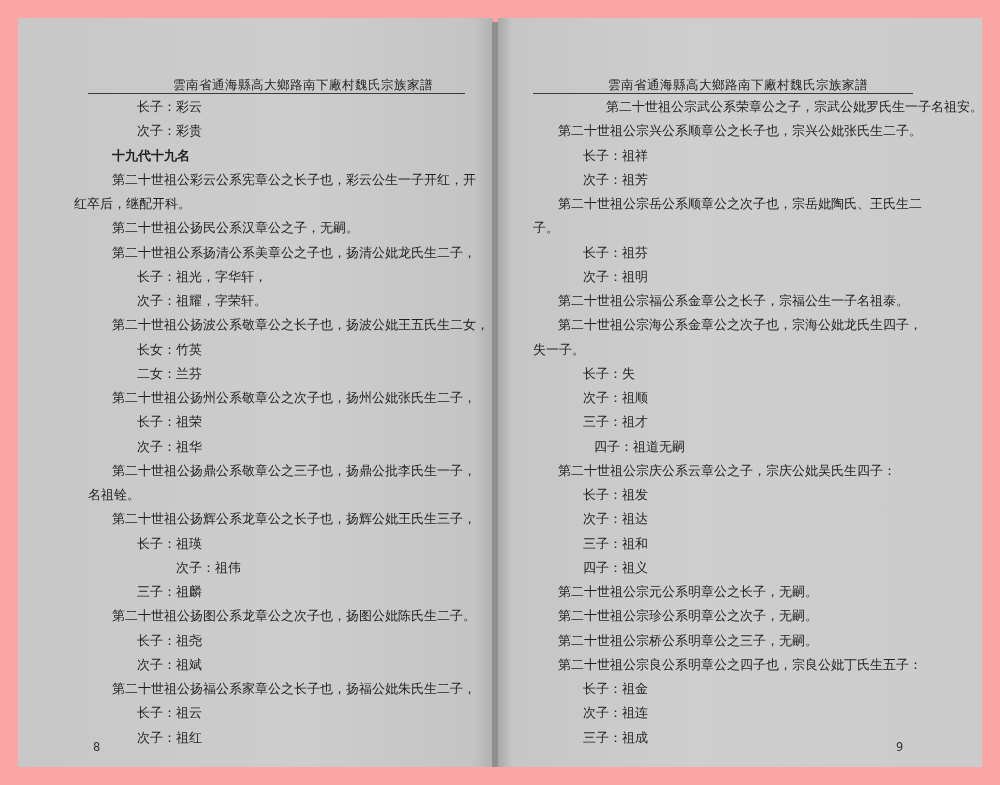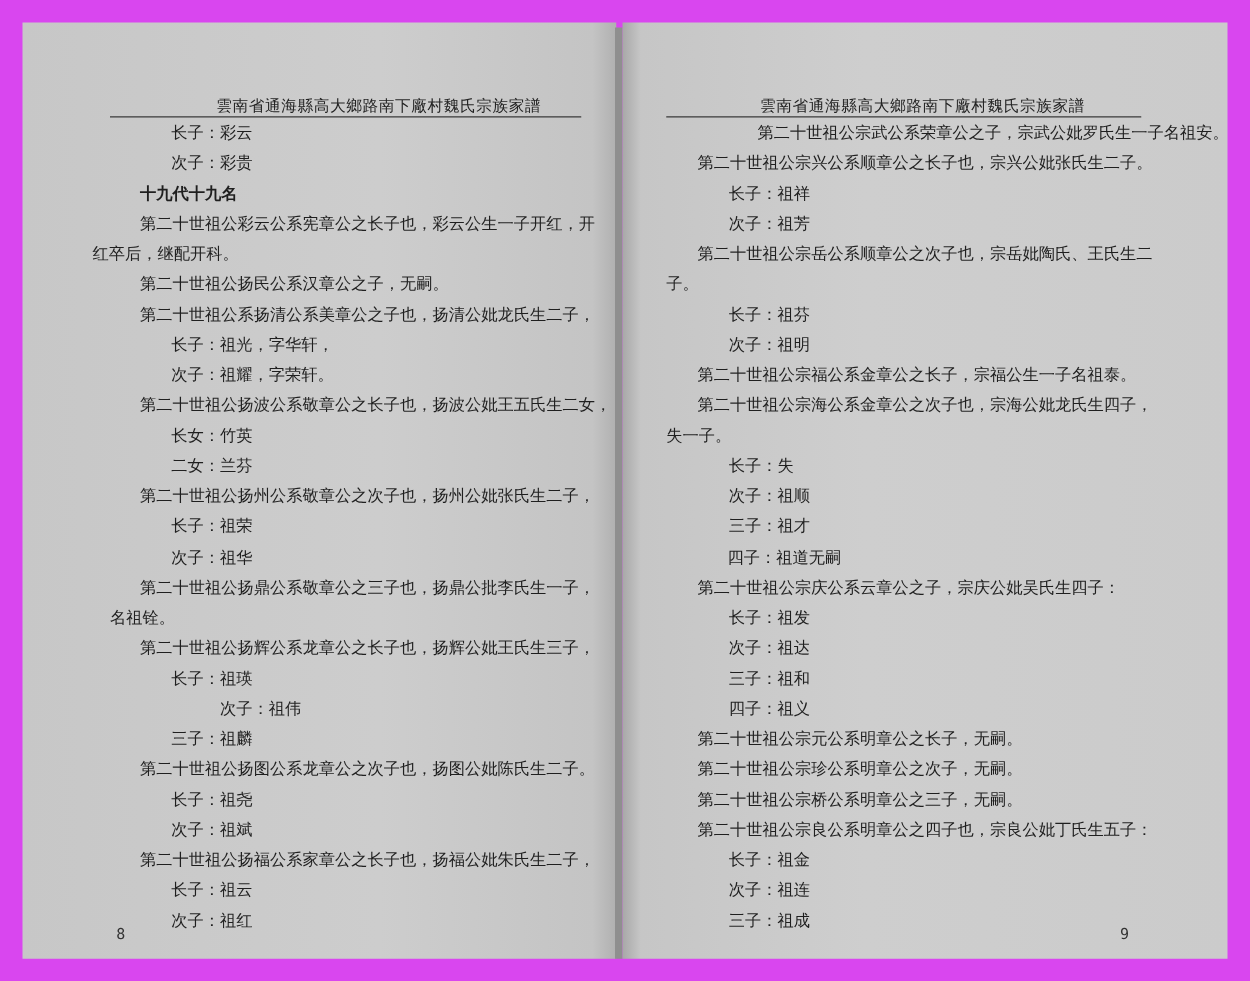--- a/index.html
+++ b/index.html
@@ -4,21 +4,21 @@
 <style>
   html, body {
     margin: 0; padding: 0;
     width: 1000px; height: 785px;
     background: #151515;
     overflow: hidden;
   }
   .scene {
     position: relative;
     width: 1000px; height: 785px;
-    background: #d946ef;
+    background: #fca5a5;
   }
   .page {
     position: absolute;
     top: 18px;
     height: 749px;
     background: #cbcbcb;
     font-family: "DejaVu Serif", "Liberation Serif", serif;
     color: #1e1e1e;
   }
   .page.left {
@@ -116,21 +116,21 @@
         <div class="line" style="top: 177px; left: 60px;">第二十世祖公宗岳公系顺章公之次子也，宗岳妣陶氏、王氏生二</div>
         <div class="line" style="top: 201.25px; left: 35px;">子。</div>
         <div class="line" style="top: 225.5px; left: 85px;">长子：祖芬</div>
         <div class="line" style="top: 249.75px; left: 85px;">次子：祖明</div>
         <div class="line" style="top: 274px; left: 60px;">第二十世祖公宗福公系金章公之长子，宗福公生一子名祖泰。</div>
         <div class="line" style="top: 298.25px; left: 60px;">第二十世祖公宗海公系金章公之次子也，宗海公妣龙氏生四子，</div>
         <div class="line" style="top: 322.5px; left: 35px;">失一子。</div>
         <div class="line" style="top: 346.75px; left: 85px;">长子：失</div>
         <div class="line" style="top: 371px; left: 85px;">次子：祖顺</div>
         <div class="line" style="top: 395.25px; left: 85px;">三子：祖才</div>
-        <div class="line" style="top: 419.5px; left: 84px;">四子：祖道无嗣</div>
+        <div class="line" style="top: 419.5px; left: 96px;">四子：祖道无嗣</div>
         <div class="line" style="top: 443.75px; left: 60px;">第二十世祖公宗庆公系云章公之子，宗庆公妣吴氏生四子：</div>
         <div class="line" style="top: 468px; left: 85px;">长子：祖发</div>
         <div class="line" style="top: 492.25px; left: 85px;">次子：祖达</div>
         <div class="line" style="top: 516.5px; left: 85px;">三子：祖和</div>
         <div class="line" style="top: 540.75px; left: 85px;">四子：祖义</div>
         <div class="line" style="top: 565px; left: 60px;">第二十世祖公宗元公系明章公之长子，无嗣。</div>
         <div class="line" style="top: 589.25px; left: 60px;">第二十世祖公宗珍公系明章公之次子，无嗣。</div>
         <div class="line" style="top: 613.5px; left: 60px;">第二十世祖公宗桥公系明章公之三子，无嗣。</div>
         <div class="line" style="top: 637.75px; left: 60px;">第二十世祖公宗良公系明章公之四子也，宗良公妣丁氏生五子：</div>
         <div class="line" style="top: 662px; left: 85px;">长子：祖金</div>

